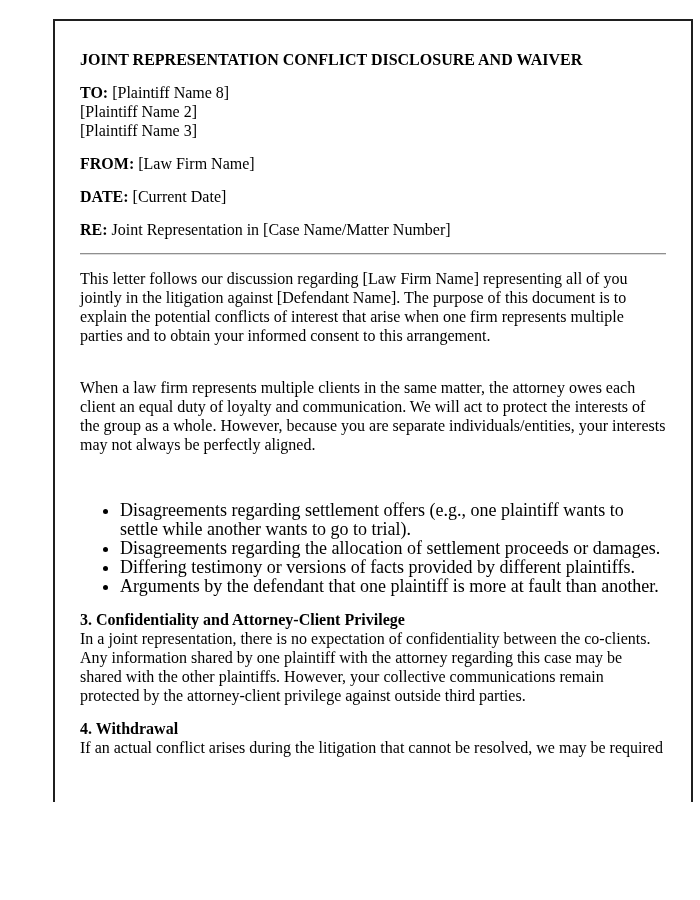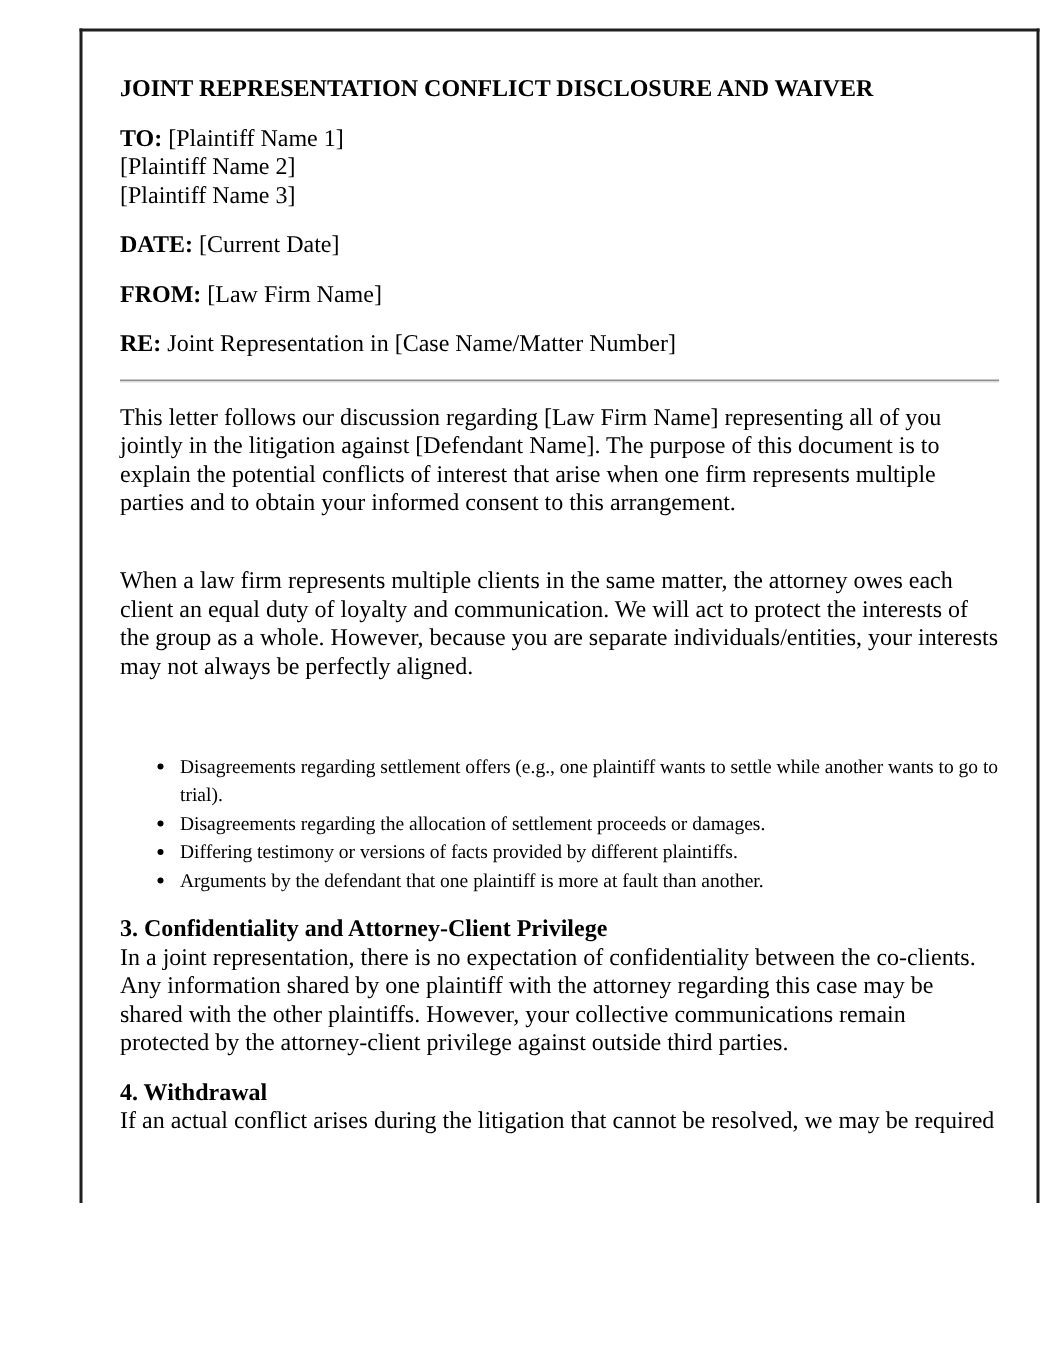--- a/index.html
+++ b/index.html
@@ -29,21 +29,21 @@
     margin-left: 32px;
   }
   .page p {
     margin: 14px 0;
     font-size: 16px;
     line-height: 19px;
   }
   .page ul {
     margin: 14px 0;
     padding-left: 40px;
-    font-size: 13px;
+    font-size: 18px;
     line-height: 19px;
     font-family: Liberation Serif, serif;
   }
   .page li {
     margin: 0;
     padding: 0;
   }
   .divider {
     border: none;
     border-top: 1px solid #8f8f8f;
@@ -53,25 +53,25 @@
   }
   strong { font-weight: bold; }
 </style>
 </head>
 <body>
 
 <div class="page">
 
   <p><strong>JOINT REPRESENTATION CONFLICT DISCLOSURE AND WAIVER</strong></p>
 
-  <p><strong>TO:</strong> <span>[Plaintiff Name 1]</span><br><span>[Plaintiff Name 2]</span><br><span>[Plaintiff Name 3]</span></p>
+  <p><strong>TO:</strong> <span>[Plaintiff Name 8]</span><br><span>[Plaintiff Name 2]</span><br><span>[Plaintiff Name 3]</span></p>
+
+  <p><strong>FROM:</strong> <span>[Law Firm Name]</span></p>
 
   <p><strong>DATE:</strong> <span>[Current Date]</span></p>
-
-  <p><strong>FROM:</strong> <span>[Law Firm Name]</span></p>
 
   <p><strong>RE:</strong> <span>Joint Representation in [Case Name/Matter Number]</span></p>
 
   <hr class="divider">
 
 
   <p>This letter follows our discussion regarding [Law Firm Name] representing all of you jointly in the litigation against [Defendant Name]. The purpose of this document is to explain the potential conflicts of interest that arise when one firm represents multiple parties and to obtain your informed consent to this arrangement.</p>
 
   <p><br><span>When a law firm represents multiple clients in the same matter, the attorney owes each client an equal duty of loyalty and communication. We will act to protect the interests of the group as a whole. However, because you are separate individuals/entities, your interests may not always be perfectly aligned.</span></p>
 

